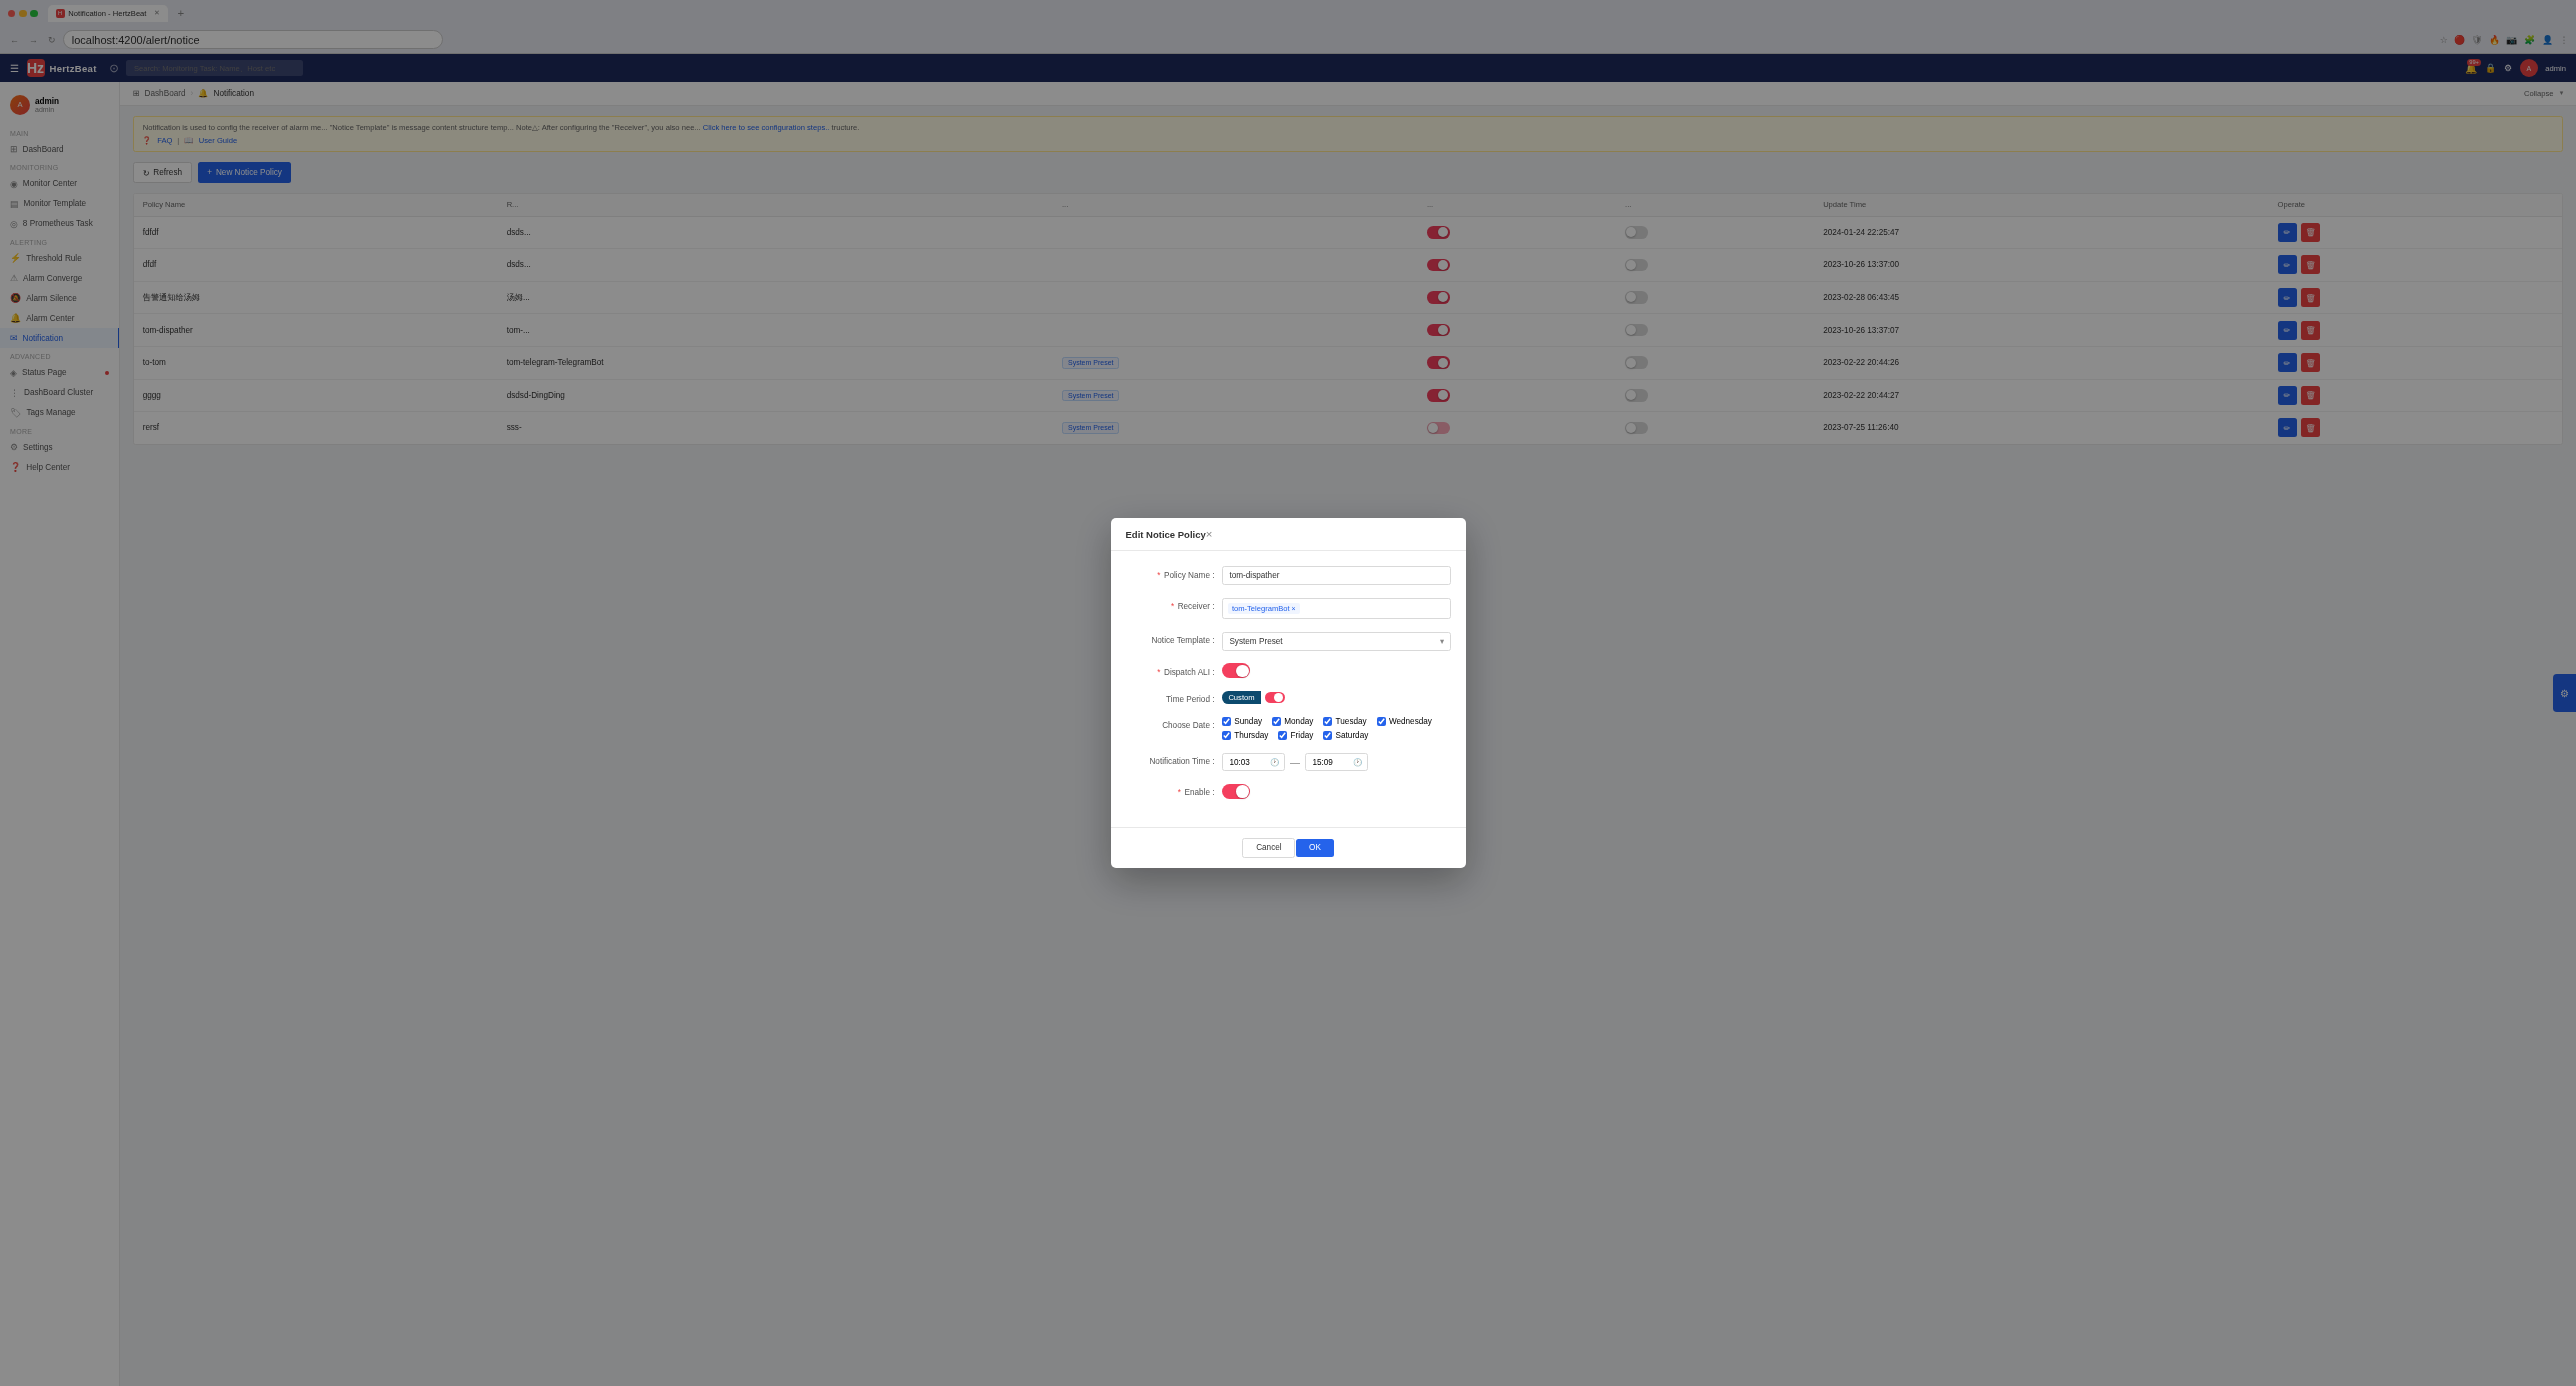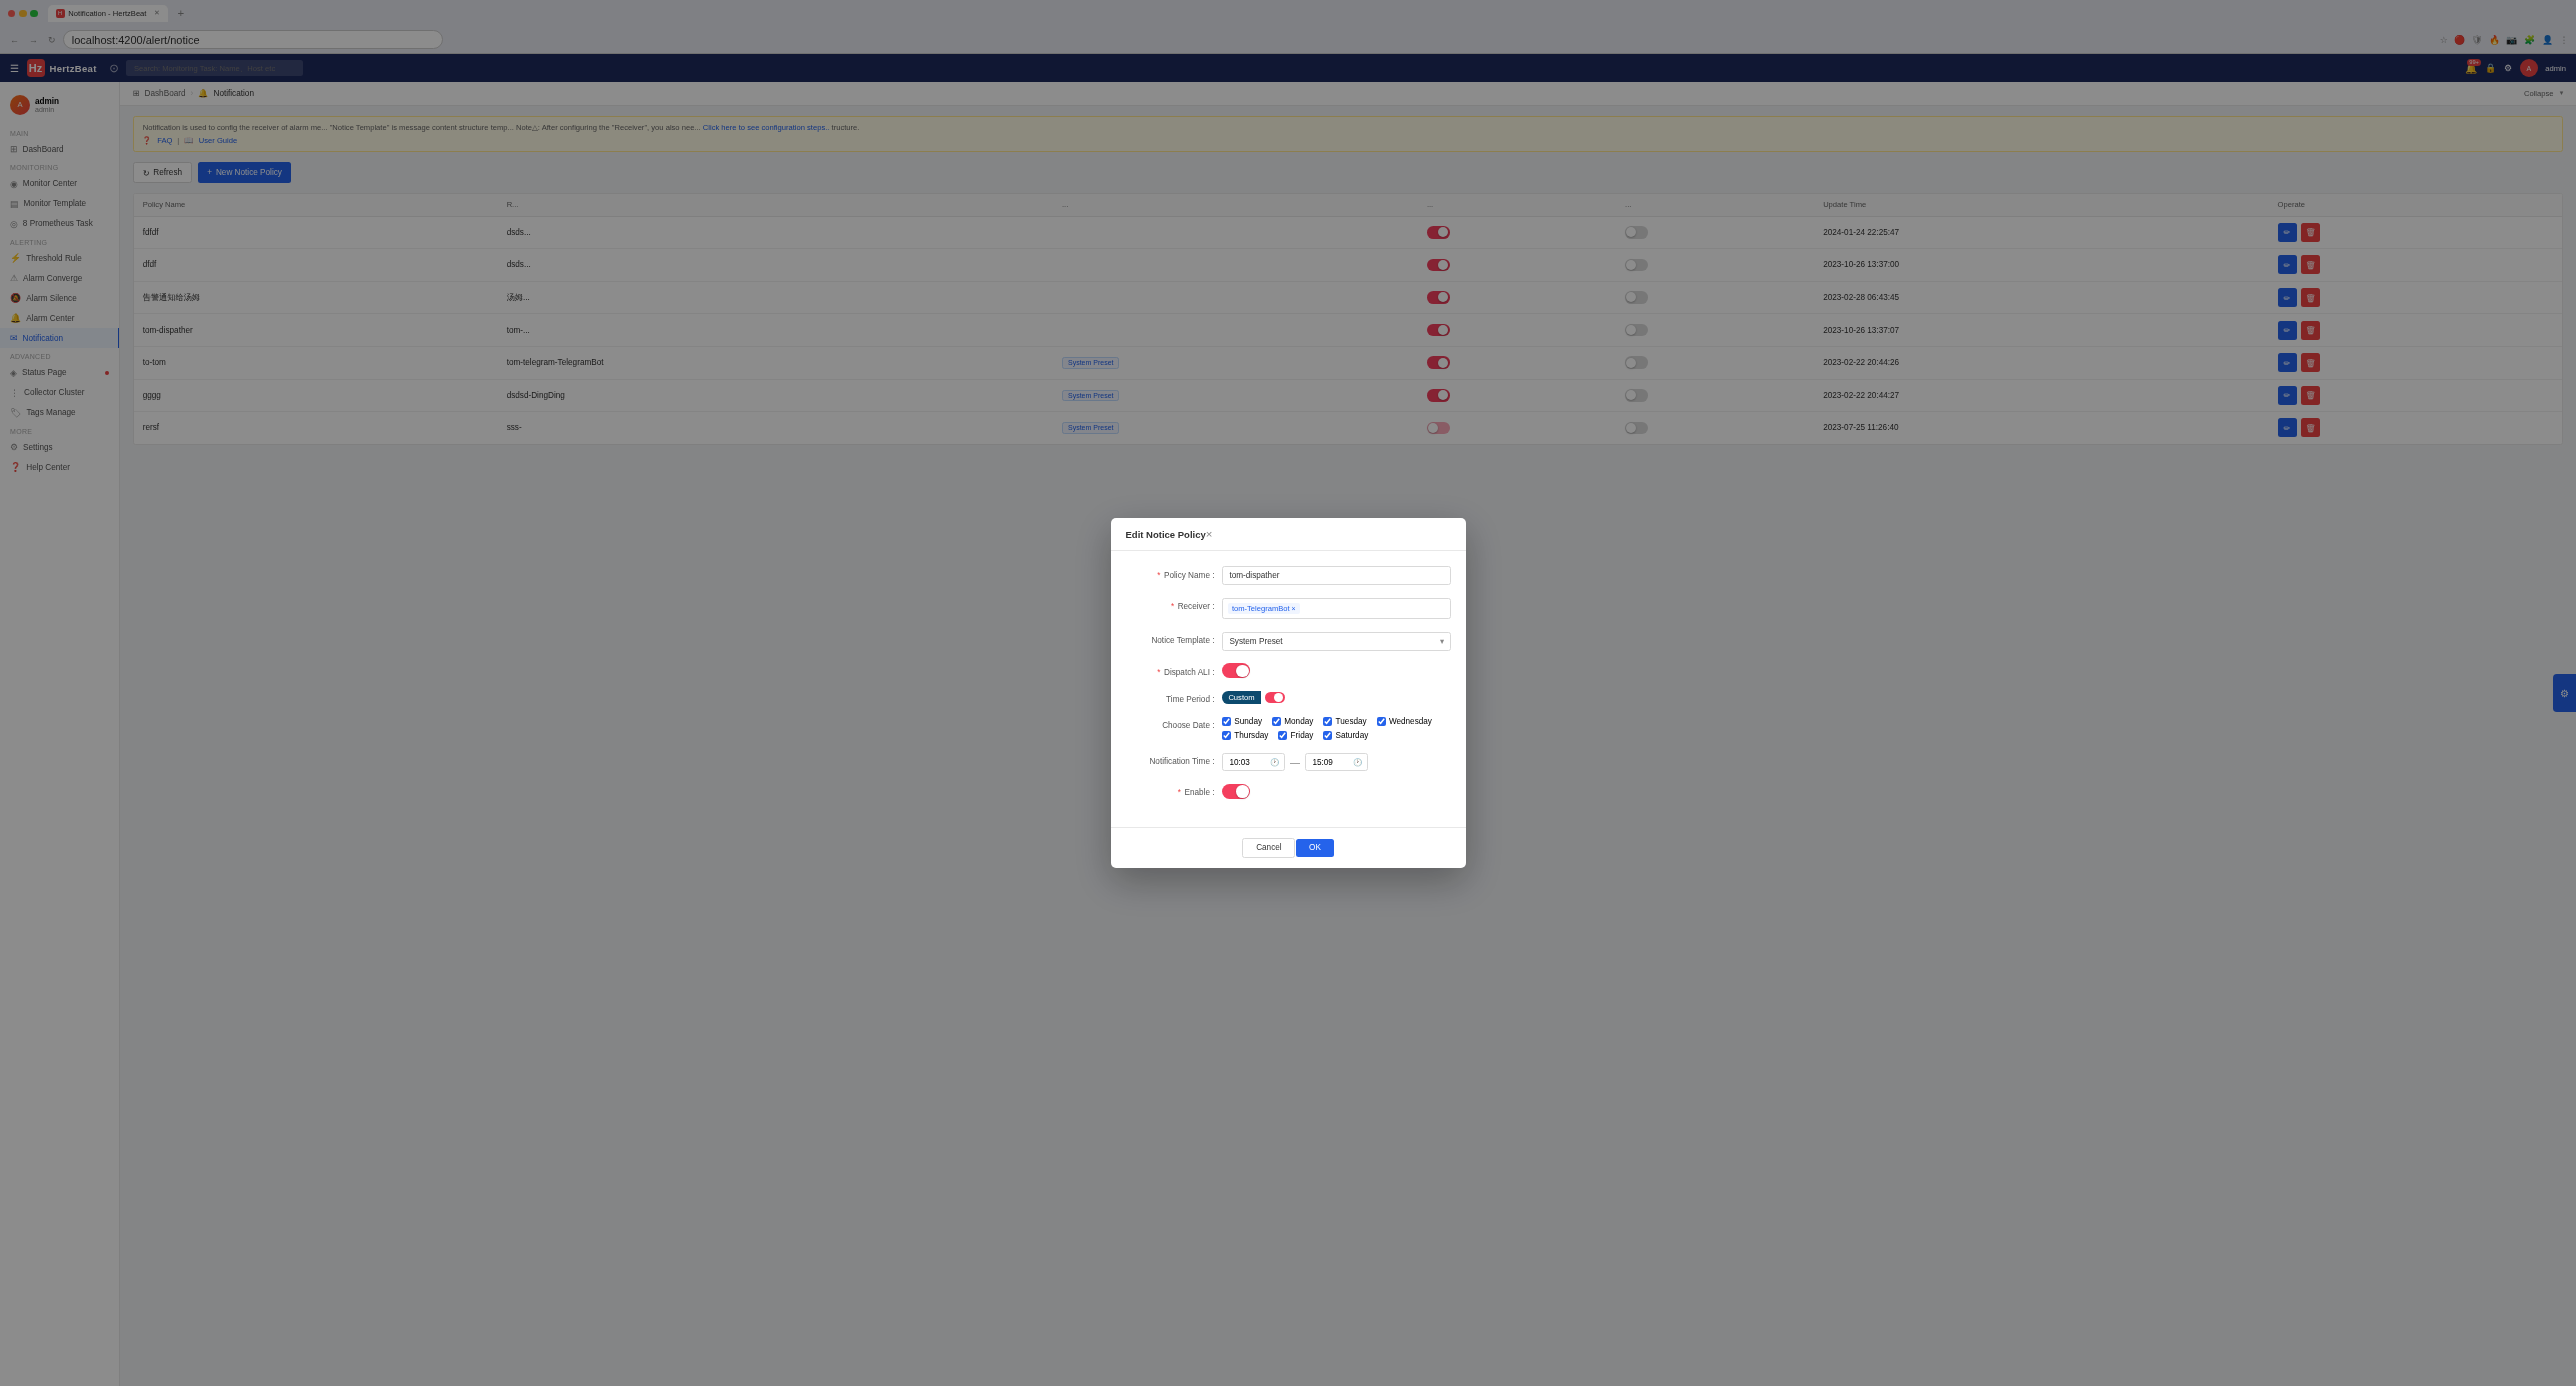--- a/index.html
+++ b/index.html
@@ -19,21 +19,21 @@
     .browser-nav { display: flex; align-items: center; padding: 3.8px 7.6px; gap: 5px; background: #e8eaf0; }
     .browser-nav-btn { color: #888; font-size: 9px; cursor: pointer; padding: 1.3px 2.5px; }
     .browser-url { flex: 1; background: white; border: 0.6px solid #ccc; border-radius: 12.7px; padding: 2.5px 7.6px; font-size: 11px; color: #333; max-width: 380px; }
     .browser-actions { display: flex; gap: 6.3px; margin-left: auto; }
     .browser-action-icon { color: #888; font-size: 9px; }
 
     
     .app { display: flex; flex-direction: column; height: calc(100vh - 51px); }
     .app-header { background: #1e2a5e; color: white; display: flex; align-items: center; padding: 0 10px; height: 28px; gap: 7.6px; }
     .app-logo { display: flex; align-items: center; gap: 5px; font-weight: bold; font-size: 10px; }
-    .logo-icon { background: #e44; color: white; border-radius: 3.8px; width: 18px; height: 18px; display: flex; align-items: center; justify-content: center; font-size: 11px; font-weight: bold; }
+    .logo-icon { background: #e44; color: white; border-radius: 3.8px; width: 18px; height: 18px; display: flex; align-items: center; justify-content: center; font-size: 14px; font-weight: bold; }
     .app-header-search { background: rgba(255,255,255,0.15); border: none; border-radius: 2.5px; padding: 3.8px 7.6px; color: rgba(255,255,255,0.8); font-size: 7.6px; width: 177px; }
     .app-header-right { margin-left: auto; display: flex; align-items: center; gap: 7.6px; }
     .badge-icon { position: relative; color: white; font-size: 10px; }
     .badge { position: absolute; top: -3.8px; right: -3.8px; background: #e44; color: white; border-radius: 6.3px; font-size: 5.7px; padding: 0.6px 2.5px; }
     .avatar { width: 18px; height: 18px; background: #e44; border-radius: 50%; display: flex; align-items: center; justify-content: center; color: white; font-size: 7px; }
     .admin-label { color: white; font-size: 7.6px; }
 
     
     .main-layout { display: flex; flex: 1; overflow: hidden; }
     .sidebar { width: 120px; background: white; border-right: 0.6px solid #e8e8e8; overflow-y: auto; padding: 7.6px 0; flex-shrink: 0; }
@@ -255,21 +255,21 @@
       </div>
 
       <div class="sidebar-section-label">Advanced</div>
       <div class="sidebar-item">
         <span class="sidebar-item-icon">◈</span>
         <span>Status Page</span>
         <div class="sidebar-dot"></div>
       </div>
       <div class="sidebar-item">
         <span class="sidebar-item-icon">⋮</span>
-        <span>Collector Cluster</span>
+        <span>DashBoard Cluster</span>
       </div>
       <div class="sidebar-item">
         <span class="sidebar-item-icon">🏷</span>
         <span>Tags Manage</span>
       </div>
 
       <div class="sidebar-section-label">More</div>
       <div class="sidebar-item">
         <span class="sidebar-item-icon">⚙</span>
         <span>Settings</span>

